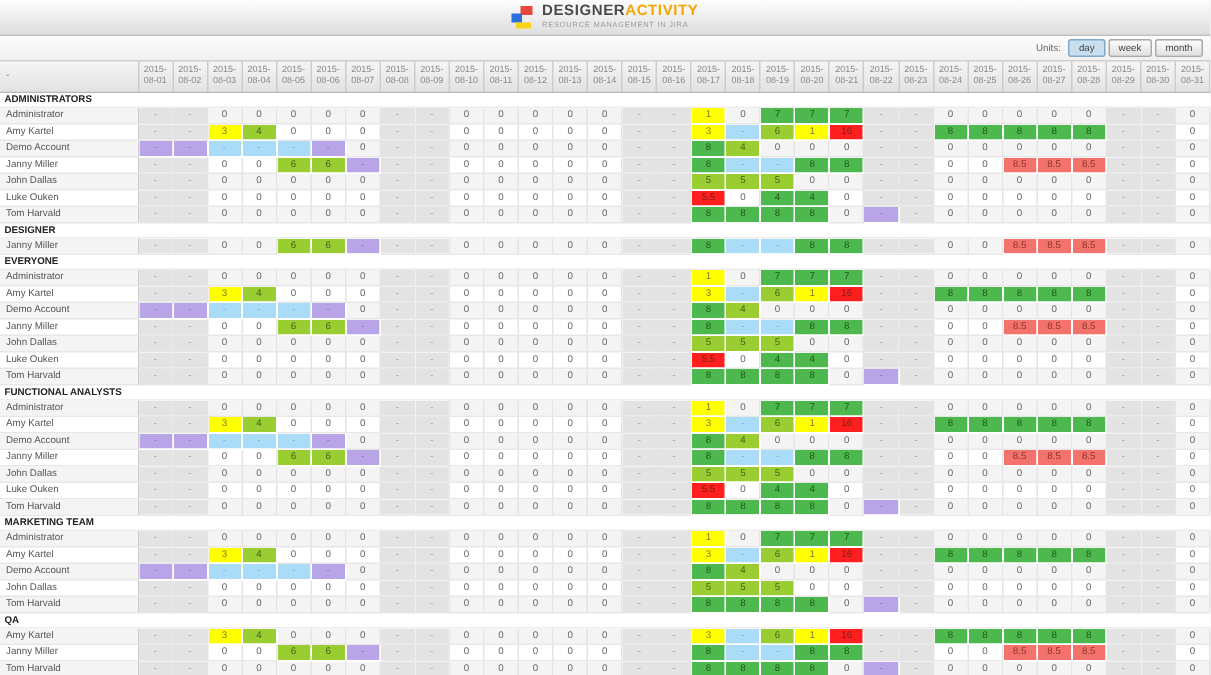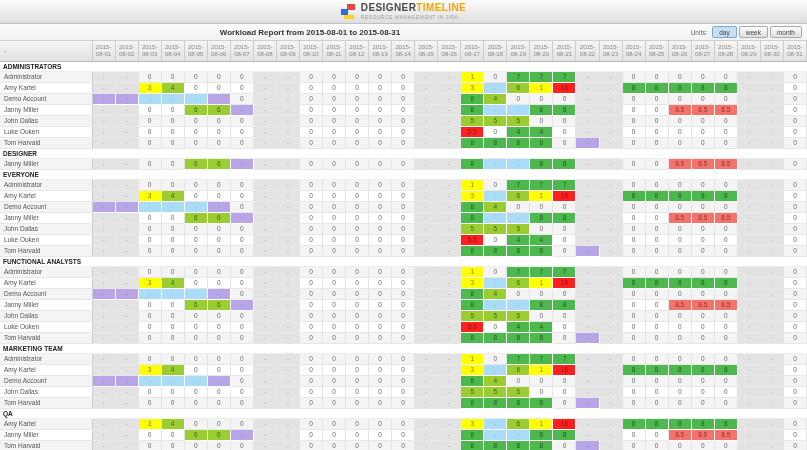--- a/index.html
+++ b/index.html
@@ -64,29 +64,28 @@
 
 <div class="topbar">
   <div class="logo">
     <div class="logo-icon">
       <div class="blk red"></div>
       <div class="blk blue"></div>
       <div class="blk yellow"></div>
     </div>
     <div class="logo-text">
       <div class="brand">
-        <span class="b1">DESIGNER</span><span class="b2">TIMELINE</span>
+        <span class="b1">DESIGNER</span><span class="b2">ACTIVITY</span>
       </div>
       <div class="tagline">RESOURCE MANAGEMENT IN JIRA</div>
     </div>
   </div>
 </div>
 
 <div class="titlebar">
-  <div class="report-title">Workload Report from 2015-08-01 to 2015-08-31</div>
   <div class="units">
     <span class="units-label">Units:</span>
     <button class="unit-btn active" id="btn-unit-0">day</button>
     <button class="unit-btn" id="btn-unit-1">week</button>
     <button class="unit-btn" id="btn-unit-2">month</button>
   </div>
 </div>
 
 <table id="workload-table">
     <colgroup>

